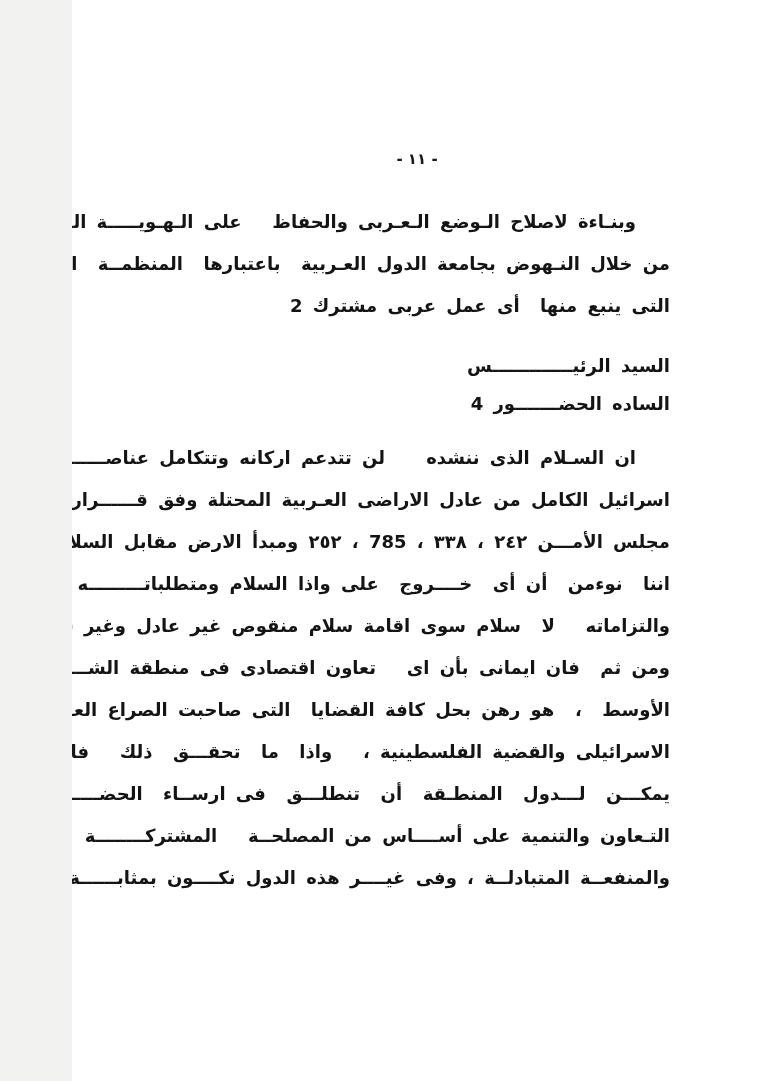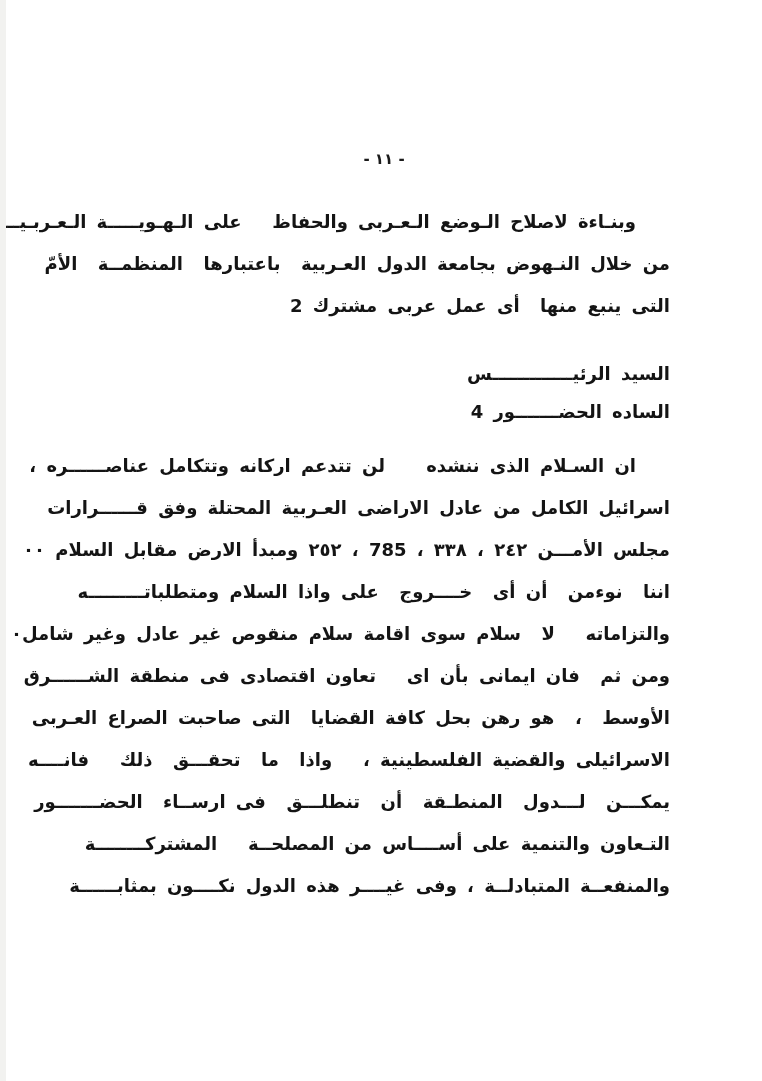--- a/index.html
+++ b/index.html
@@ -4,21 +4,21 @@
 <style>
   * { margin: 0; padding: 0; box-sizing: border-box; }
   html, body {
     width: 762px;
     height: 1081px;
     background: #f2f2f0;
     font-family: "DejaVu Sans", sans-serif;
   }
   .scan-page {
     position: relative;
-    width: 756px;
+    width: 690px;
     height: 1081px;
     background: #ffffff;
     overflow: hidden;
     color: #151515;
   }
   .page-number {
     position: absolute;
     top: 150px;
     left: 0;
     width: 100%;
@@ -40,21 +40,21 @@
     font-size: 18px;
     font-weight: bold;
     line-height: 42px;
     text-align: right;
     white-space: pre;
     word-spacing: 4px;
     color: #141414;
   }
   .indent { padding-right: 34px; }
   .salutation { line-height: 38px; }
-  .gap-salutation { margin-top: 28px; }
+  .gap-salutation { margin-top: 20px; }
   .gap-paragraph { margin-top: 14px; }
 </style>
 </head>
 <body>
 
 <div class="scan-page">
 
   <div class="page-number">- ١١ -</div>
 
   <div class="text-block">

